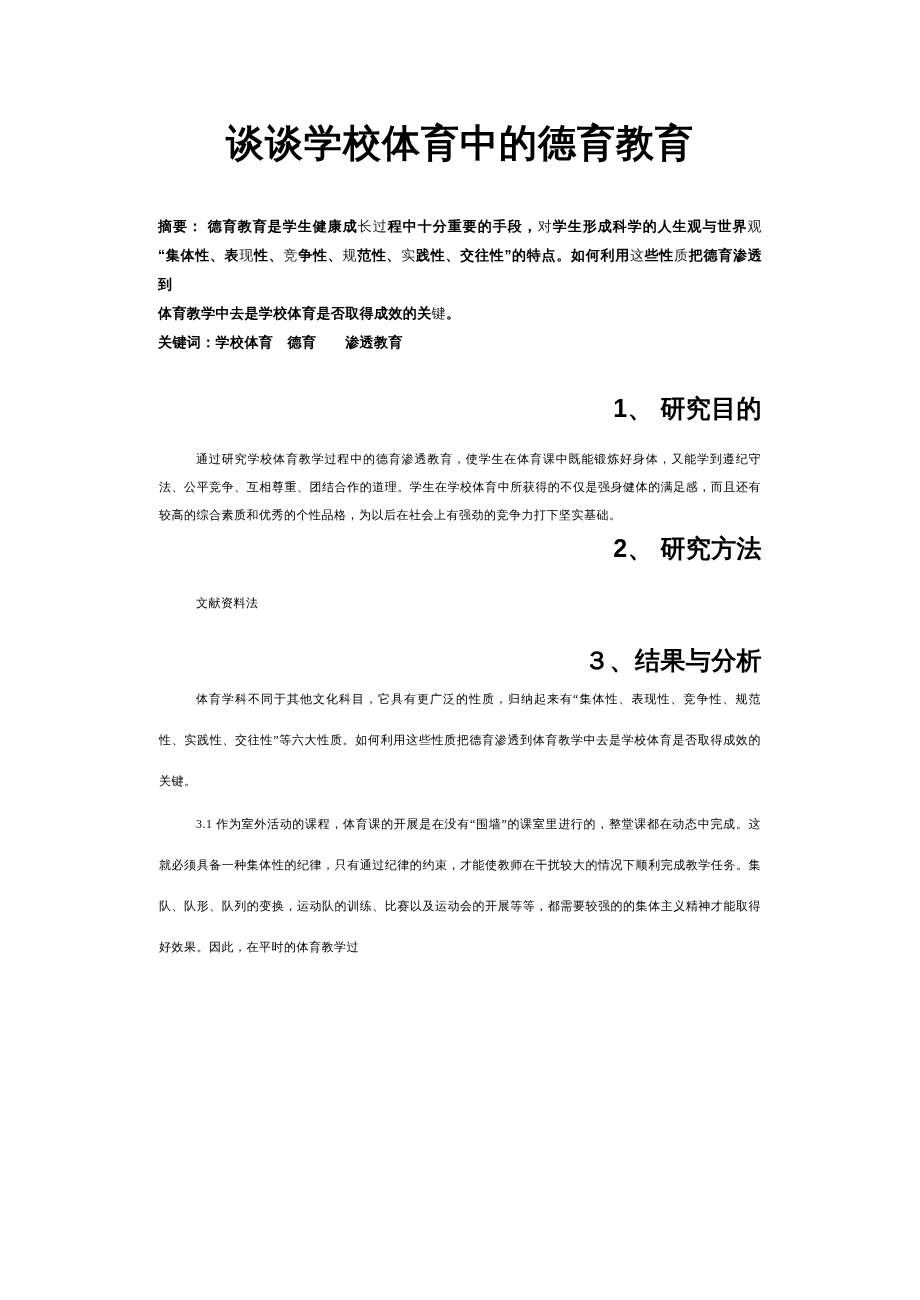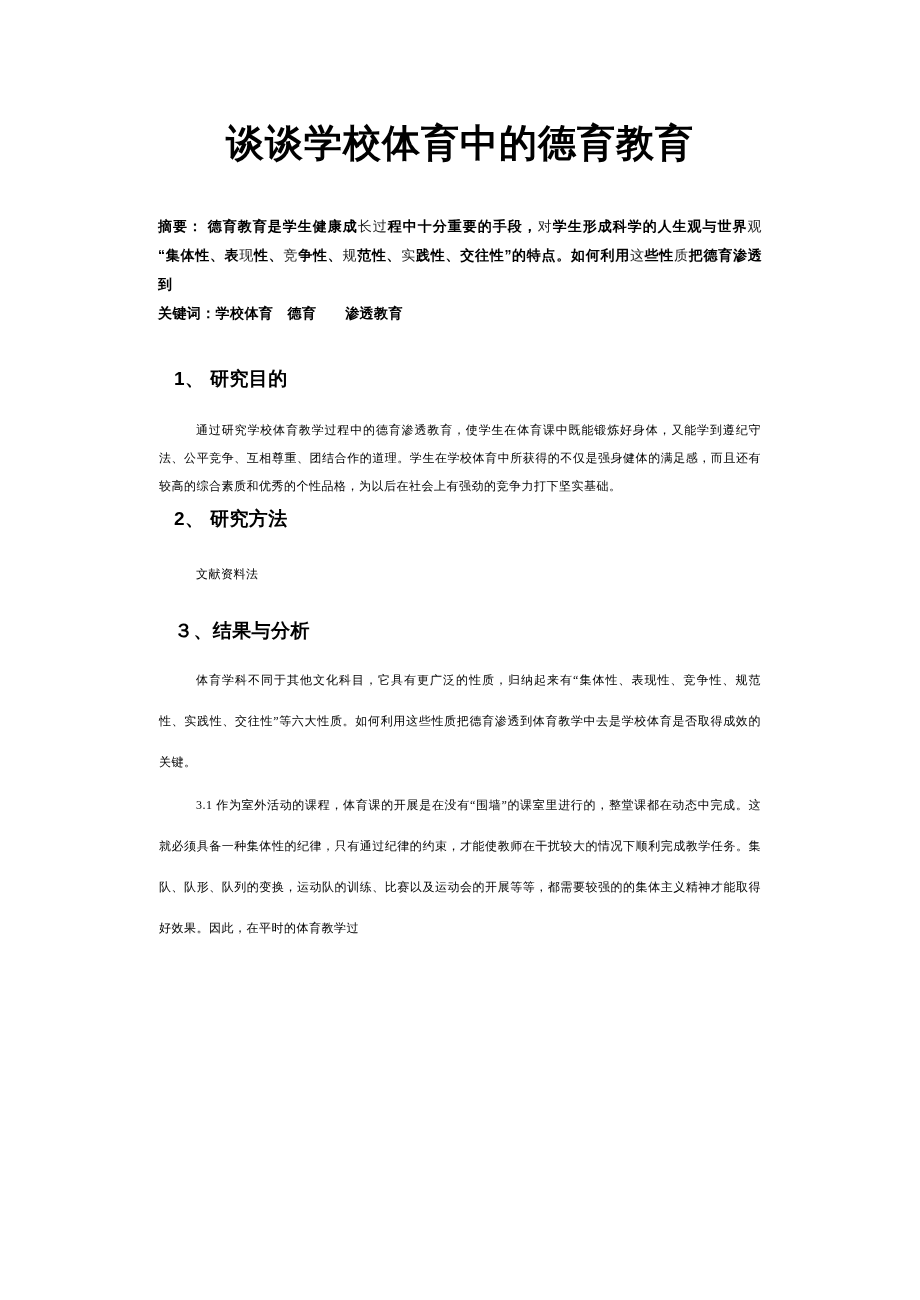--- a/index.html
+++ b/index.html
@@ -37,26 +37,27 @@
     line-height: 29px;
     white-space: pre-wrap;
   }
   .abs-line.full {
     text-align: justify;
     text-align-last: justify;
   }
   .seg-b { font-weight: 700; color: #000000; }
   .seg-l { font-weight: 400; color: #222222; }
   .sec-heading {
-    margin: 16px;
+    margin: 0;
     font-family: "Liberation Sans", "DejaVu Sans", sans-serif;
-    font-size: 19px;
+    font-size: 25px;
     font-weight: 700;
     line-height: 26px;
     letter-spacing: 0.4px;
+    text-align: right;
   }
   .h-1 { margin-top: 38px; }
   .h-2 { margin-top: 6px; }
   .h-3 { margin-top: 30px; }
   .body-p {
     margin: 1px;
     font-family: "Liberation Serif", "DejaVu Serif", serif;
     font-size: 12px;
     letter-spacing: 0.5px;
     text-align: justify;
@@ -73,20 +74,21 @@
 </head>
 <body>
 
 <div class="page">
 
   <h1 class="doc-title">谈谈学校体育中的德育教育</h1>
 
   <div class="abstract">
     <div class="abs-line full"><span class="seg-b">摘要： 德育教育是学生健康成</span><span class="seg-l">长过</span><span class="seg-b">程中十分重要的手段，</span><span class="seg-l">对</span><span class="seg-b">学生形成科学的人生观与世界</span><span class="seg-l">观</span></div>
     <div class="abs-line full"><span class="seg-b">“集体性、表</span><span class="seg-l">现</span><span class="seg-b">性、</span><span class="seg-l">竞</span><span class="seg-b">争性、</span><span class="seg-l">规</span><span class="seg-b">范性、</span><span class="seg-l">实</span><span class="seg-b">践性、交往性”的特点。如何利用</span><span class="seg-l">这</span><span class="seg-b">些性</span><span class="seg-l">质</span><span class="seg-b">把德育渗透到</span></div>
+    <div class="abs-line"><span class="seg-b">体育教学中去是学校体育是否取得成效的关</span><span class="seg-l">键</span><span class="seg-b">。</span></div>
     <div class="abs-line"><span class="seg-b">关键词：学校体育　德育　　渗透教育</span></div>
   </div>
 
   <h2 class="sec-heading h-1">1、 研究目的</h2>
 
   <p class="body-p p-purpose">通过研究学校体育教学过程中的德育渗透教育，使学生在体育课中既能锻炼好身体，又能学到遵纪守法、公平竞争、互相尊重、团结合作的道理。学生在学校体育中所获得的不仅是强身健体的满足感，而且还有较高的综合素质和优秀的个性品格，为以后在社会上有强劲的竞争力打下坚实基础。</p>
 
   <h2 class="sec-heading h-2">2、 研究方法</h2>
 
   <p class="body-p p-method">文献资料法</p>

